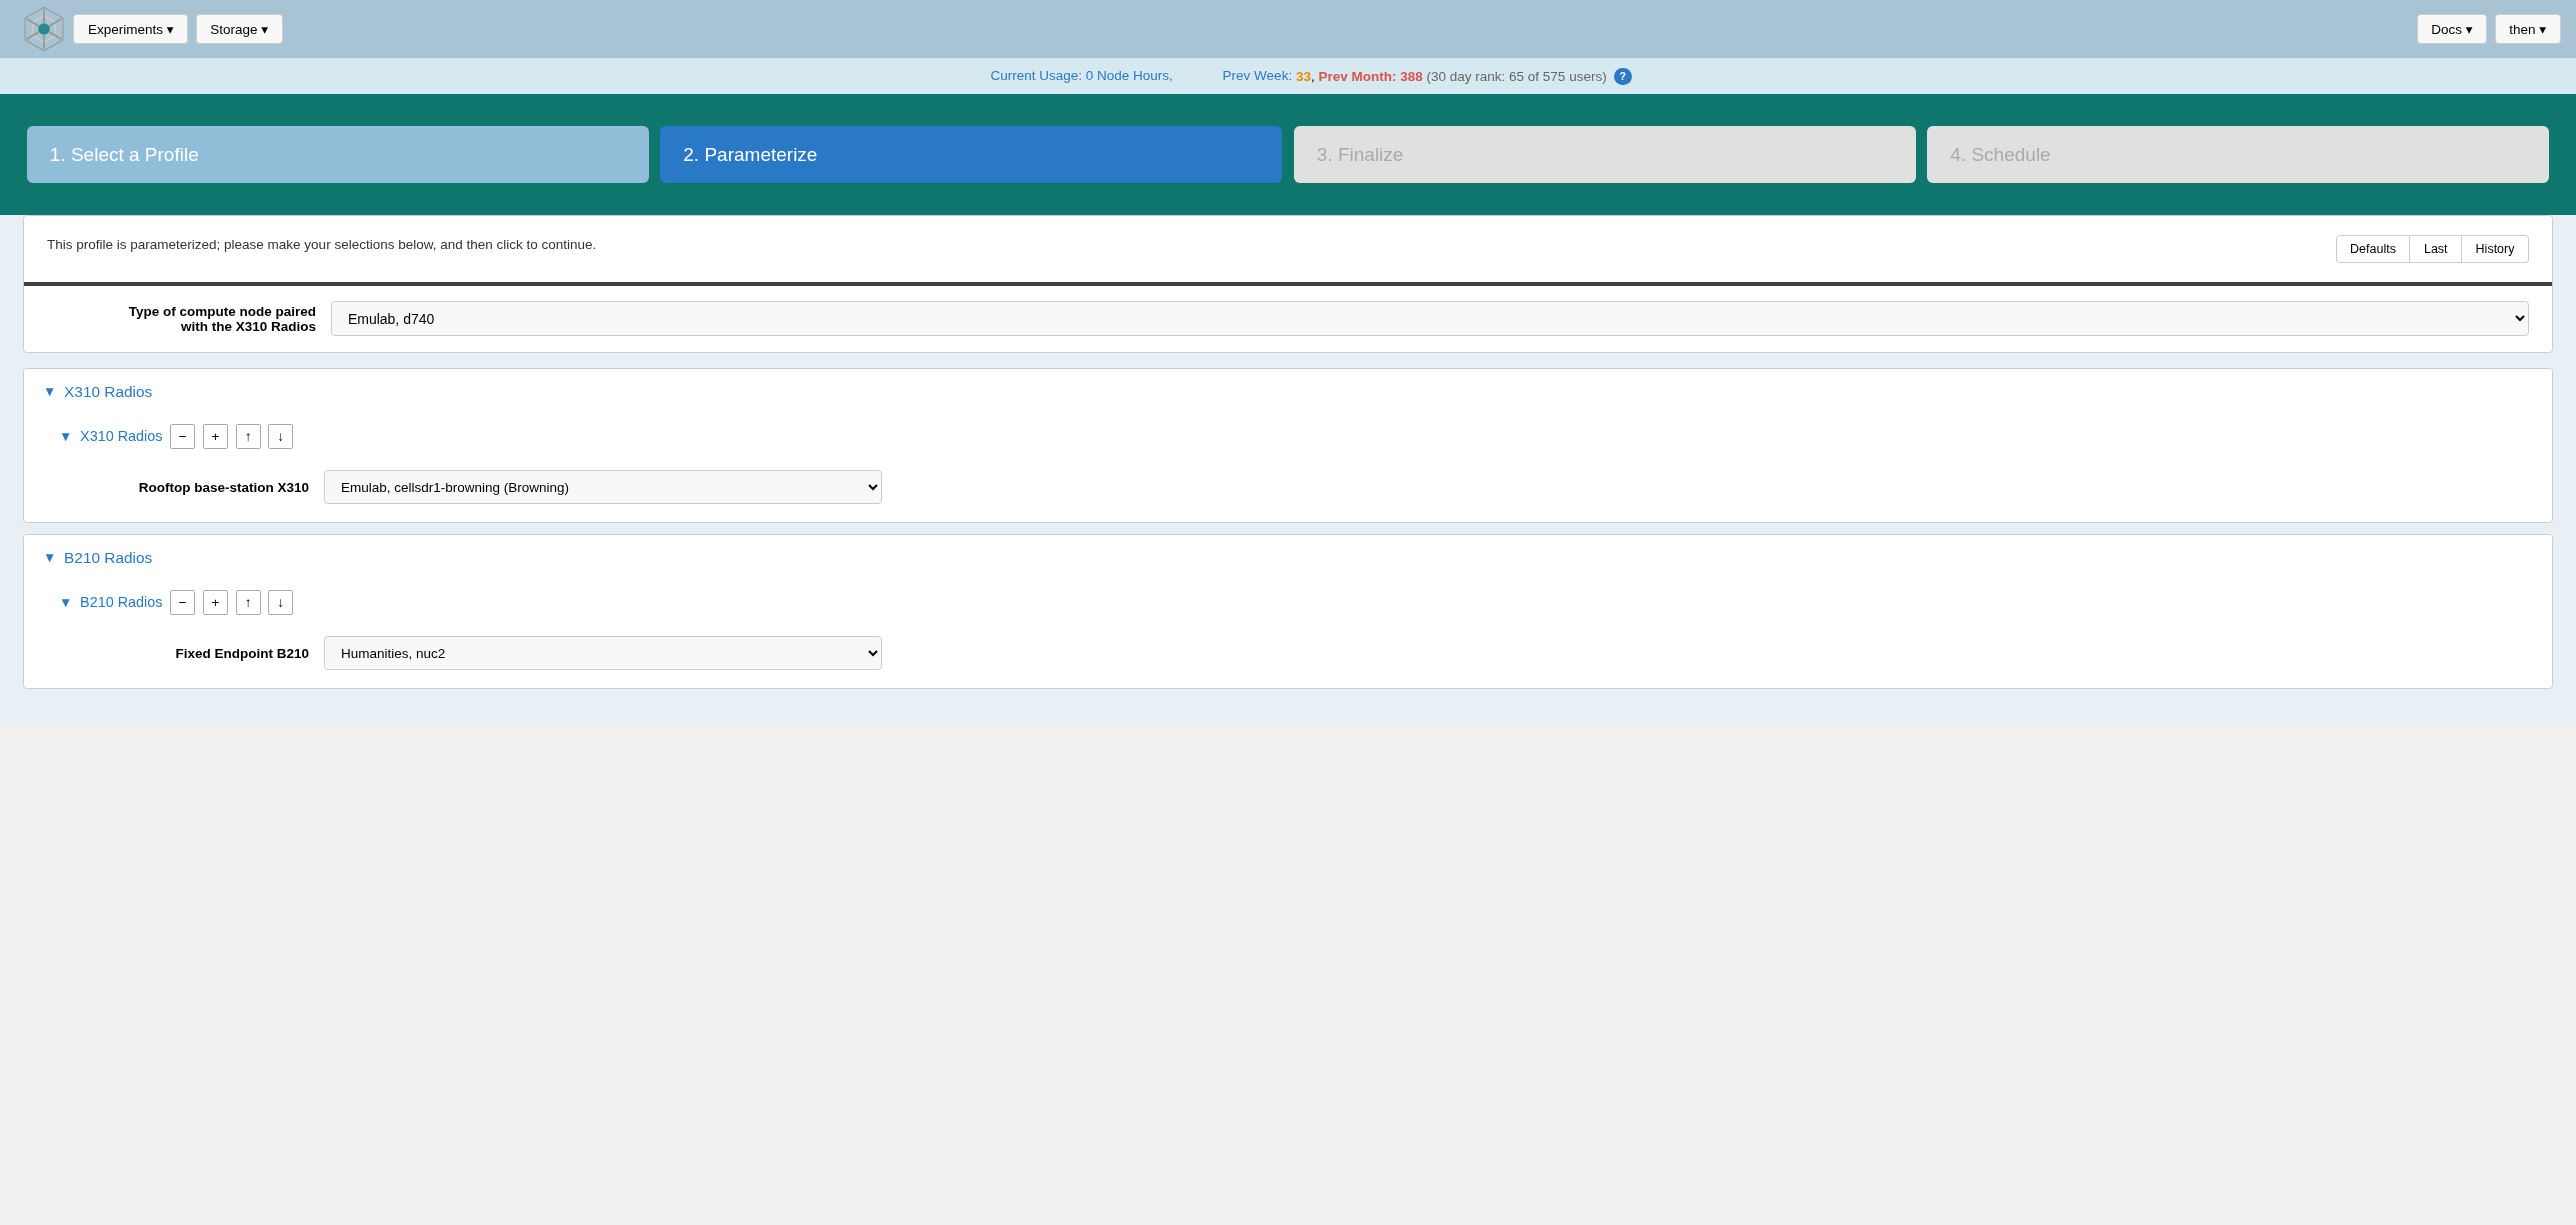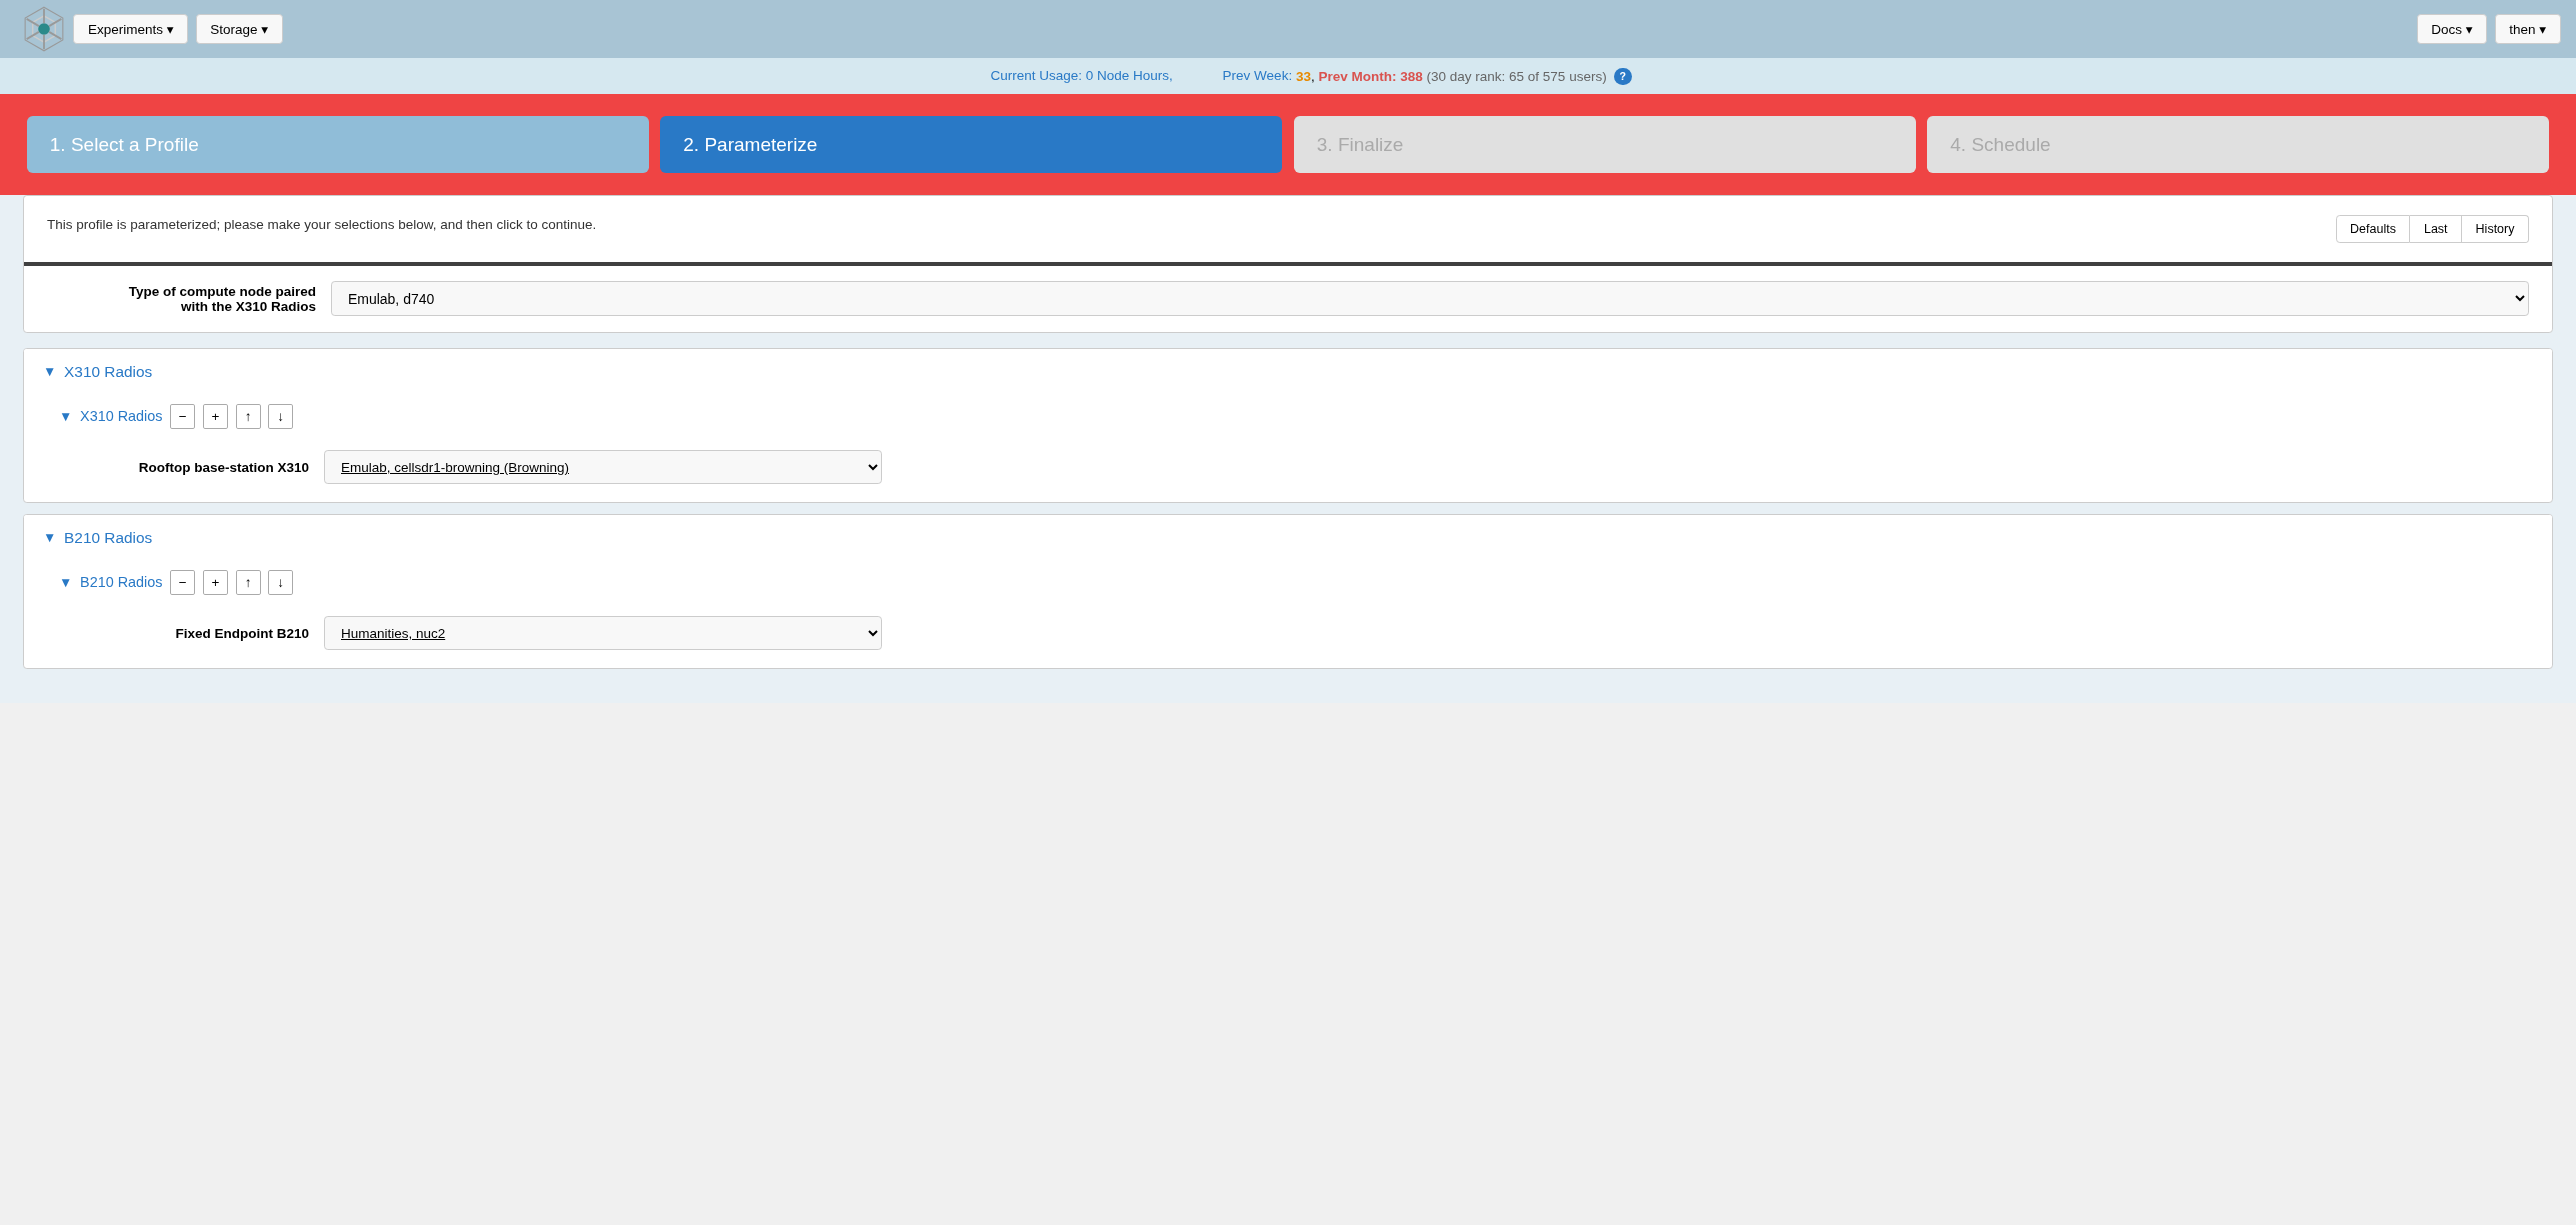--- a/index.html
+++ b/index.html
@@ -45,22 +45,22 @@
     }
     .usage-blue { color: #2979c6; margin-left: 46px; }
     .usage-orange { color: #e88a00; font-weight: bold; }
     .usage-red { color: #d9534f; font-weight: bold; }
     .usage-info { color: #666; }
 
     
     .steps-container {
       display: flex;
       gap: 4px;
-      padding: 22px 23px;
-      background: #ef4444;
+      padding: 32px 23px;
+      background: #0f766e;
     }
     .step {
       flex: 1;
       padding: 17.3px 23px;
       border-radius: 5.8px;
       margin: 0 3.8px;
       font-size: 19px;
       cursor: pointer;
     }
     .step-inactive {
@@ -210,21 +210,20 @@
     .sub-param-select {
       flex: 1;
       max-width: 558px;
       padding: 7.7px 11.5px;
       border: 1px solid #ccc;
       border-radius: 3.8px;
       background: #f8f8f8;
       font-size: 13.5px;
       appearance: auto;
       cursor: pointer;
-      text-decoration: underline;
     }
 
     
     .logo-container {
       width: 58px;
       height: 58px;
       flex-shrink: 0;
     }
 
     .help-icon {

